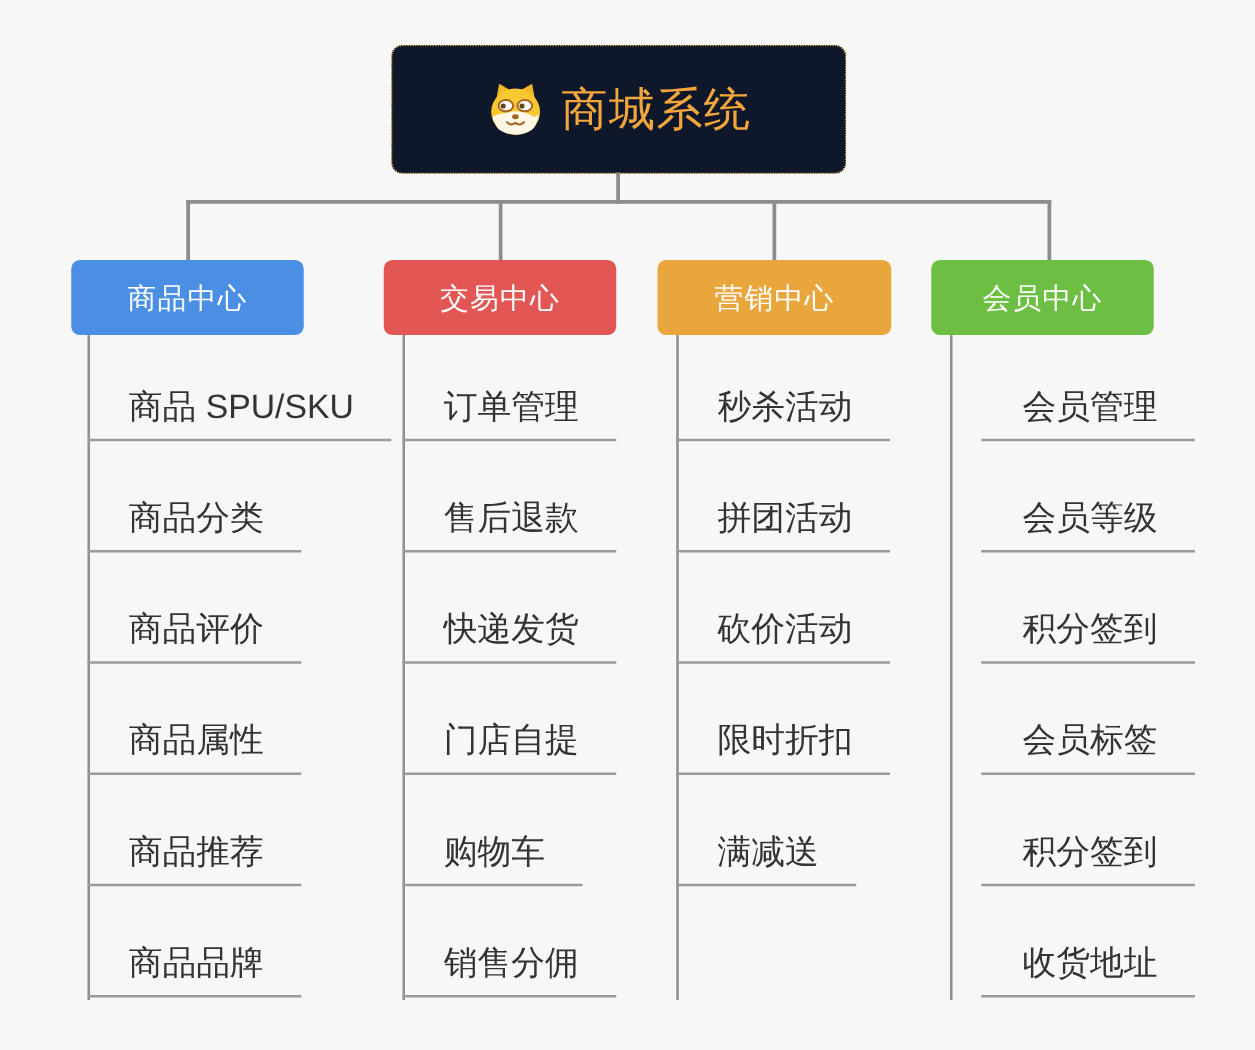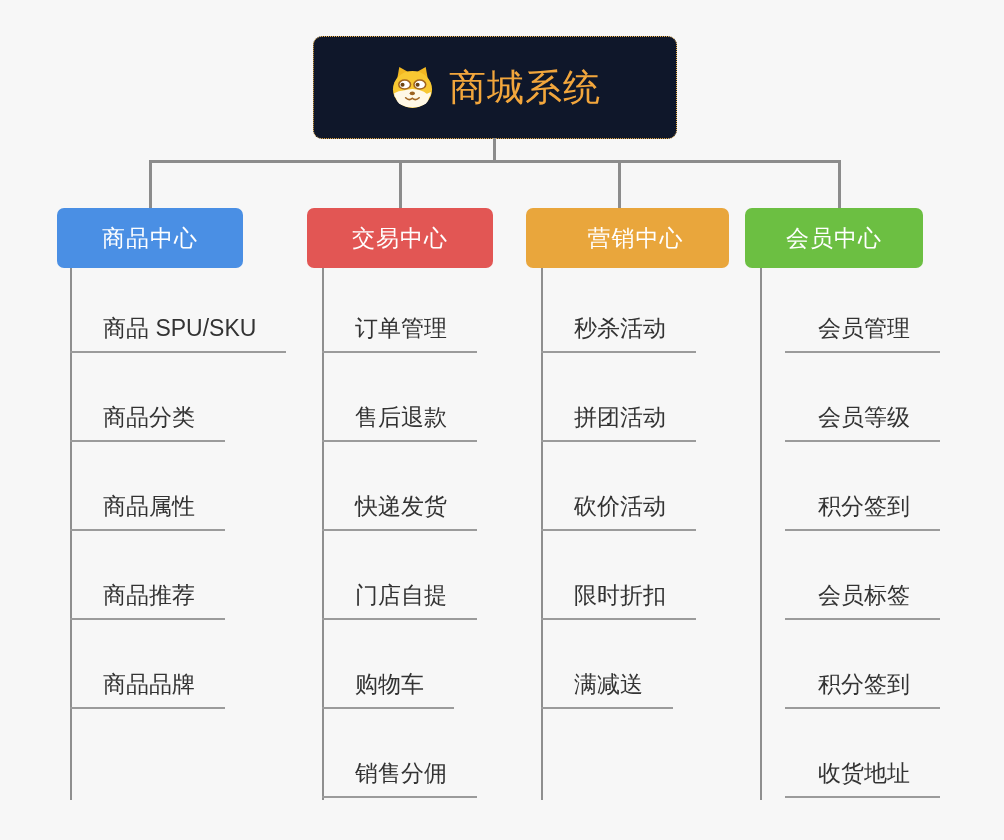--- a/index.html
+++ b/index.html
@@ -87,21 +87,21 @@
   .col-3 { left: 760px; padding-left: 25px; }
   .leaf {
     height: 89px;
     display: flex;
     align-items: flex-end;
   }
   .leaf-label {
     display: inline-block;
     padding: 0 30px 8px 33px;
     border-bottom: 2px solid #9b9b9b;
-    font-size: 23px;
+    font-size: 27px;
     color: #333333;
     white-space: nowrap;
     line-height: 1.25;
   }
 </style>
 </head>
 <body>
 
 <div class="canvas">
 
@@ -128,40 +128,43 @@
   <div class="conn conn-drop drop-1"></div>
   <div class="conn conn-drop drop-2"></div>
   <div class="conn conn-drop drop-3"></div>
 
   <div class="branch-box branch-0" style="background: rgb(74, 143, 228);">
     <span>商品中心</span>
   </div>
   <div class="branch-box branch-1" style="background: rgb(226, 86, 84);">
     <span>交易中心</span>
   </div>
-  <div class="branch-box branch-2" style="background: rgb(233, 166, 60); padding-left: 16px;">
+  <div class="branch-box branch-2" style="background: rgb(233, 166, 60);">
     <span>营销中心</span>
   </div>
   <div class="branch-box branch-3" style="background: rgb(108, 191, 66);">
     <span>会员中心</span>
   </div>
 
   <div class="trunk trunk-0"></div>
   <div class="trunk trunk-1"></div>
   <div class="trunk trunk-2"></div>
   <div class="trunk trunk-3"></div>
 
   <div class="leaf-col col-0">
     <div class="leaf">
         <span class="leaf-label">商品 SPU/SKU</span>
       </div>
     <div class="leaf">
         <span class="leaf-label">商品分类</span>
       </div>
     <div class="leaf">
+        <span class="leaf-label">商品评价</span>
+      </div>
+    <div class="leaf">
         <span class="leaf-label">商品属性</span>
       </div>
     <div class="leaf">
         <span class="leaf-label">商品推荐</span>
       </div>
     <div class="leaf">
         <span class="leaf-label">商品品牌</span>
       </div>
   </div>
 

